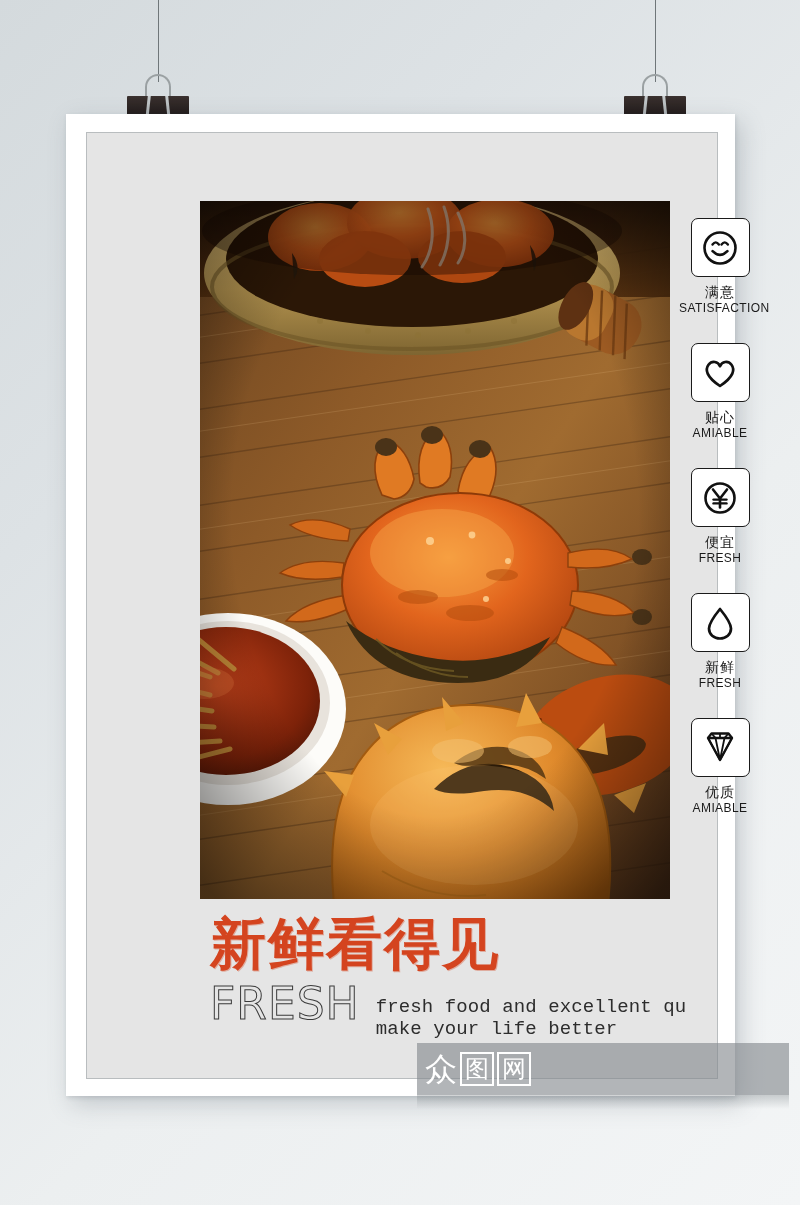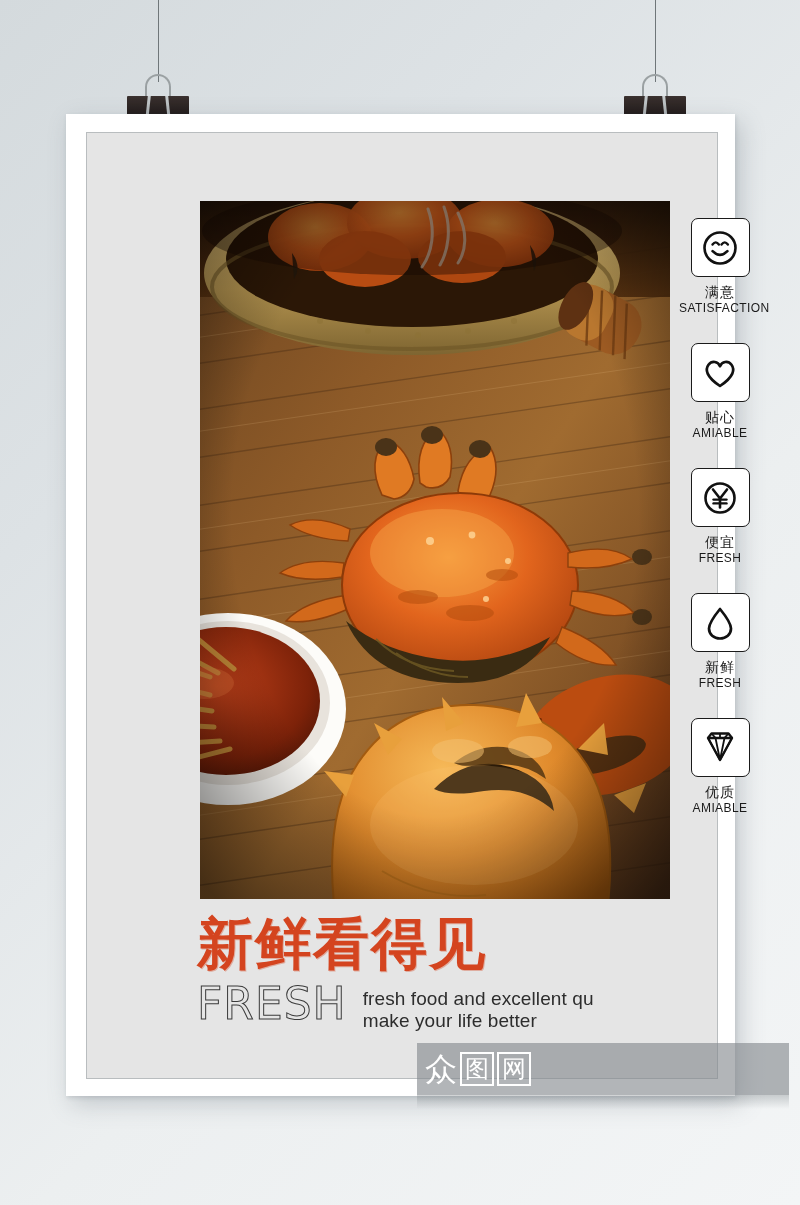--- a/index.html
+++ b/index.html
@@ -75,41 +75,41 @@
     margin-top:7px; font-size:14px; color:#1a1a1a; letter-spacing:1px;
     font-family:"DejaVu Sans","Liberation Sans",sans-serif; line-height:1.15;
   }
   .f-en{
     margin-top:1px; font-size:12px; color:#1a1a1a; letter-spacing:.4px;
     font-family:"Liberation Sans",sans-serif; font-weight:400;
   }
 
   
   .headline{
-    position:absolute; left:110px; top:782px; width:540px;
+    position:absolute; left:123px; top:782px; width:540px;
   }
   .h-cn{
     font-family:"DejaVu Sans","Liberation Sans",sans-serif;
     font-size:56px; font-weight:700; color:#d4441f; letter-spacing:2px;
     line-height:1.05; white-space:nowrap;
     text-shadow:1px 1px 0 rgba(212,68,31,.35);
   }
   .tagline{
     display:flex; align-items:flex-start; margin-top:6px;
   }
   .h-fresh{
     font-family:"DejaVu Sans","Liberation Sans",sans-serif;
     font-size:44px; font-weight:400; color:#3a3a3a; letter-spacing:1px;
     line-height:1; margin-top:2px;
     -webkit-text-stroke:1px #3a3a3a;
     color:transparent;
   }
   .h-en{
-    margin-left:16px; margin-top:8px;
-    font-family:Liberation Sans, sans-serif;
+    margin-left:16px; margin-top:16px;
+    font-family:Liberation Mono, monospace;
     font-size:19px; color:#2d2d2d; line-height:1.18; letter-spacing:.1px;
     white-space:nowrap;
   }
 
   
   .watermark{
     position:absolute; left:417px; top:1043px; width:372px; height:52px;
     background:rgba(130,136,140,.62);
     display:flex; align-items:center; padding-left:8px;
   }

